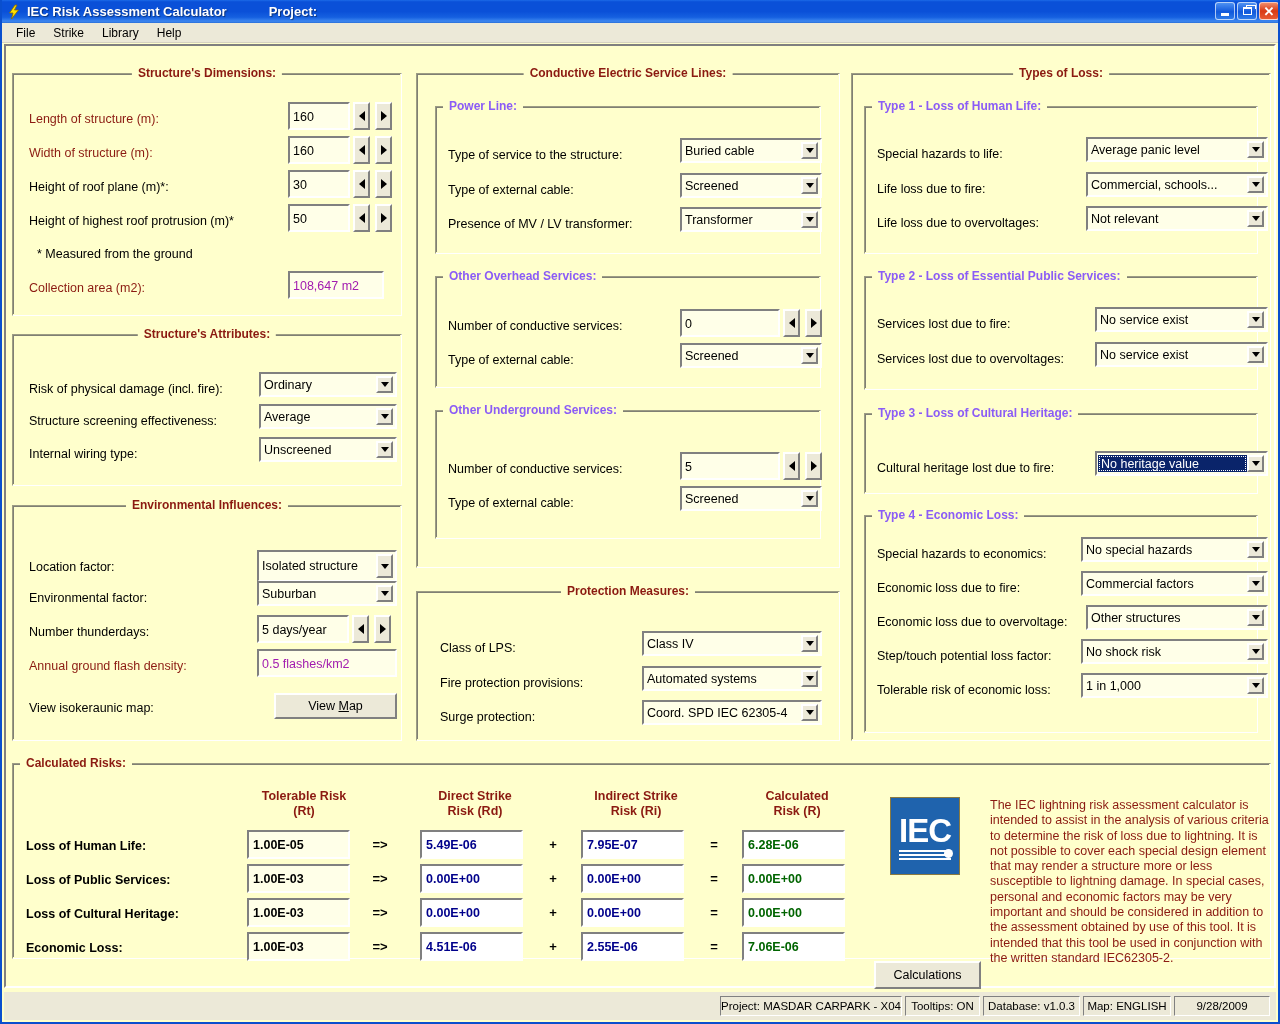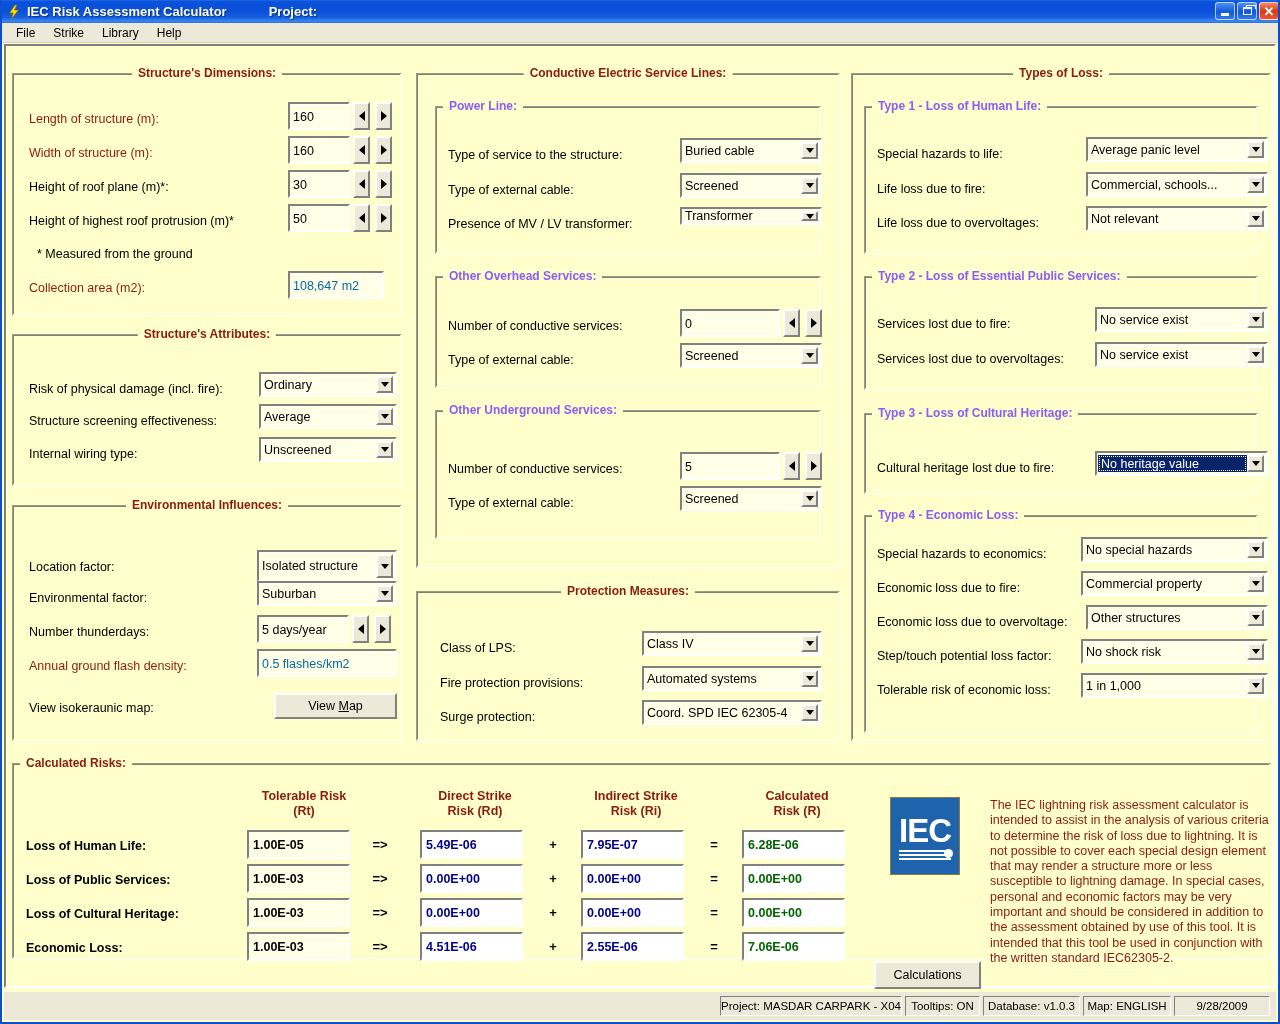--- a/index.html
+++ b/index.html
@@ -117,21 +117,21 @@
   .lbl.center { text-align: center; }
 
   
   .txt {
     position: absolute; background: #FFFFE8;
     border: 2px solid; border-color: #808080 #FFFFFF #FFFFFF #808080;
     font-size: 12.5px; color: #000; padding: 1px 0 0 3px;
     line-height: normal; display: flex; align-items: center;
     font-family: "Liberation Sans", sans-serif;
   }
-  .txt.red { color: #0369a1; }
+  .txt.red { color: #a21caf; }
   .txt.ro { background: #FFFFE8; }
 
   .spin {
     position: absolute; width: 17px;
     background: #ECE9D8;
     border: 2px solid; border-color: #FFFFFF #808080 #808080 #FFFFFF;
     display: flex; align-items: center; justify-content: center;
     cursor: default;
   }
   .spin .tri { width: 0; height: 0; }
@@ -397,21 +397,21 @@
                 </span>
             </div>
             <div class="lbl" style="left:13px; top:77px;">Type of external cable:</div>
             <div class="combo" style="left:245px; top:67px; width:142px; height:25px;">
               <span class="cb-text">Screened</span>
               <span class="cb-btn">
                   <span class="cb-arrow"></span>
                 </span>
             </div>
             <div class="lbl" style="left:13px; top:111px;">Presence of MV / LV transformer:</div>
-            <div class="combo" style="left:245px; top:101px; width:142px; height:18px;">
+            <div class="combo" style="left:245px; top:101px; width:142px; height:25px;">
               <span class="cb-text">Transformer</span>
               <span class="cb-btn">
                   <span class="cb-arrow"></span>
                 </span>
             </div>
           </div>
         </div>
 
         <div class="grp" style="left:19px; top:196px; width:386px; height:119px;">
           <div class="grp-frame"></div>
@@ -563,21 +563,21 @@
           <div class="grp-inner">
             <div class="lbl" style="left:13px; top:32px;">Special hazards to economics:</div>
             <div class="combo" style="left:217px; top:22px; width:187px; height:25px;">
               <span class="cb-text">No special hazards</span>
               <span class="cb-btn">
                   <span class="cb-arrow"></span>
                 </span>
             </div>
             <div class="lbl" style="left:13px; top:66px;">Economic loss due to fire:</div>
             <div class="combo" style="left:217px; top:56px; width:187px; height:25px;">
-              <span class="cb-text">Commercial property</span>
+              <span class="cb-text">Commercial factors</span>
               <span class="cb-btn">
                   <span class="cb-arrow"></span>
                 </span>
             </div>
             <div class="lbl" style="left:13px; top:100px;">Economic loss due to overvoltage:</div>
             <div class="combo" style="left:222px; top:90px; width:182px; height:25px;">
               <span class="cb-text">Other structures</span>
               <span class="cb-btn">
                   <span class="cb-arrow"></span>
                 </span>

